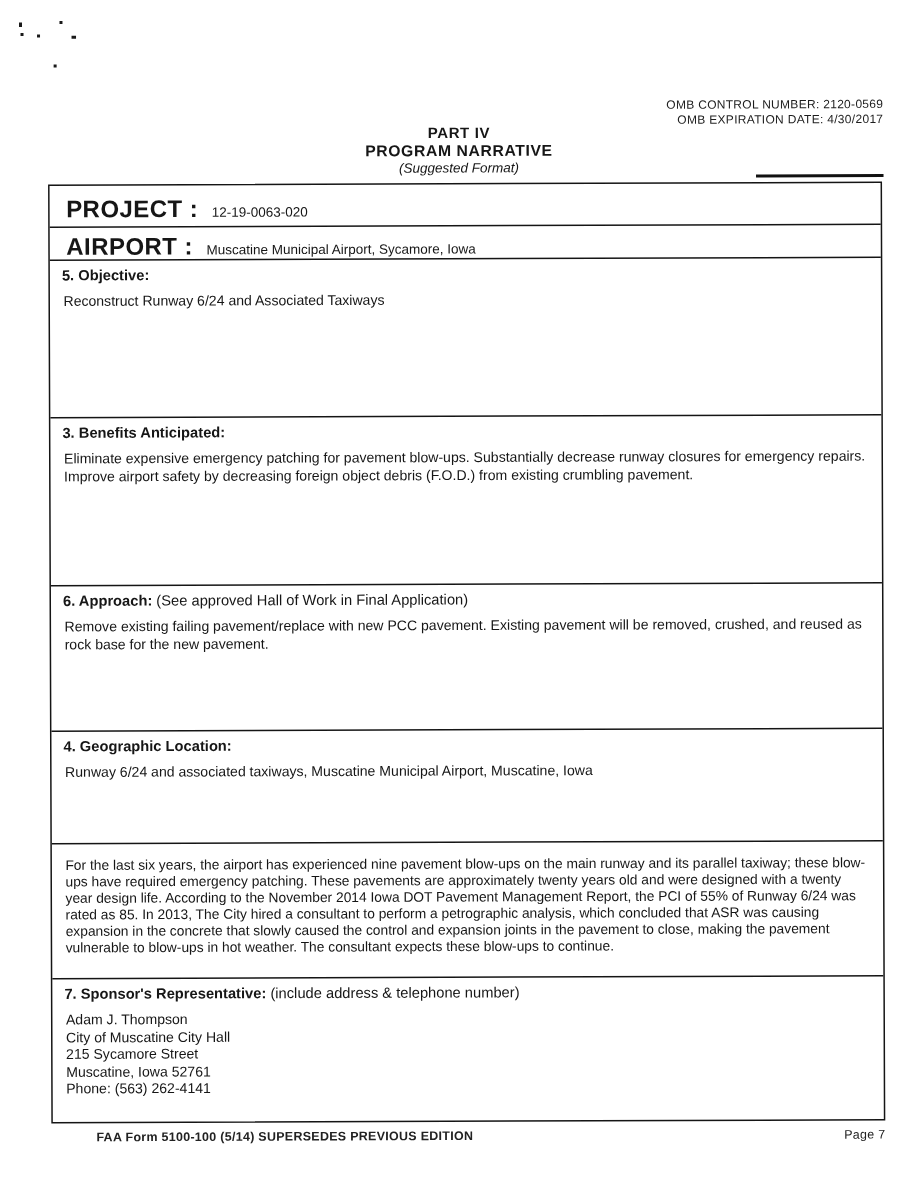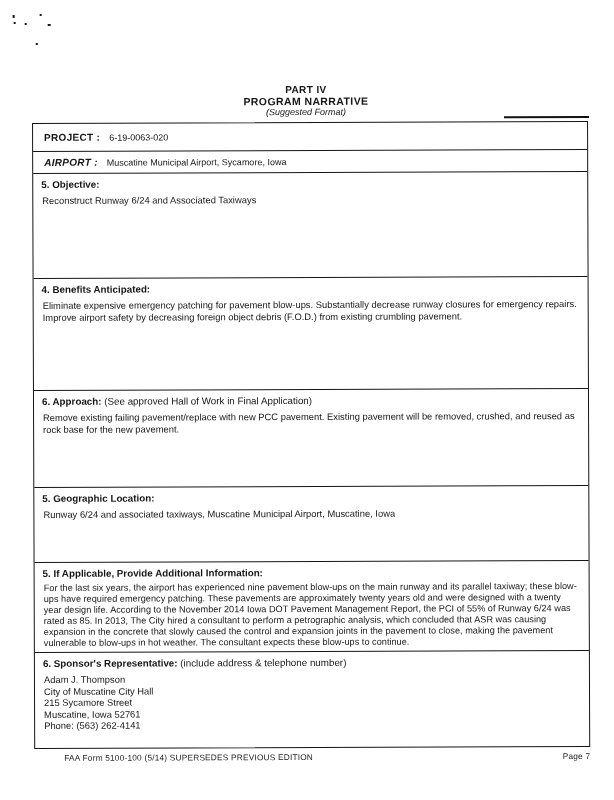--- a/index.html
+++ b/index.html
@@ -20,115 +20,119 @@
   
   .artifact-line{position:absolute;background:#111;}
   
   .formtable{
     position:absolute;left:33px;top:122px;width:556px;
     border:1.6px solid #151515;box-sizing:border-box;background:#fff;
   }
   .row{box-sizing:border-box;border-bottom:1.6px solid #151515;overflow:hidden;}
   .row:last-child{border-bottom:none;}
   .kv{display:flex;align-items:baseline;padding:0 0 0 11px;}
-  .kvlabel{font-size:10px;font-weight:bold;letter-spacing:.3px;text-align:center;}
+  .kvlabel{font-size:16px;font-weight:bold;letter-spacing:.3px;text-align:center;}
   .kvvalue{font-size:9px;margin-left:9px;}
   .row-project{height:28px;}
   .row-project .kvlabel{padding-top:8px;}
   .row-airport{height:22px;}
-  .row-airport .kvlabel{padding-top:5px;font-style:italic;}
+  .row-airport .kvlabel{padding-top:5px;}
   .sechead{padding:5px 8px 0 8px;font-size:9.8px;line-height:11px;}
   .sechead .b{font-weight:bold;}
   .secbody{padding:5px 9px 0 9px;font-size:9.4px;line-height:11.5px;white-space:pre-line;}
   .sec0{height:105px;}
   .sec1{height:112px;}
   .sec2{height:97px;}
   .sec3{height:75px;}
   .sec4{height:90px;}
   .sec4 .secbody{padding-top:4px;font-size:9.2px;line-height:11px;}
   .sec5{height:95px;}
   
   .footer{
     position:absolute;left:33px;top:752px;width:556px;display:flex;justify-content:space-between;
     font-size:8.3px;color:#222;letter-spacing:.2px;
   }
-  .footer .fl{padding-left:30px;}
+  .footer .fl{padding-left:30px;font-weight:bold;}
 </style>
 </head>
 <body>
 
 <div class="page">
   <div class="skew">
 
     <div class="speck" style="left:14px;top:14px;width:2px;height:3px;"></div>
     <div class="speck" style="left:15px;top:21px;width:2px;height:2px;"></div>
     <div class="speck" style="left:26px;top:22px;width:2px;height:2px;"></div>
     <div class="speck" style="left:41px;top:13px;width:2px;height:2px;"></div>
     <div class="speck" style="left:49px;top:23px;width:3px;height:2px;"></div>
     <div class="speck" style="left:37px;top:42px;width:2px;height:2px;"></div>
 
+    <div class="omb">
+      <div>OMB CONTROL NUMBER: 2120-0569</div>
+      <div>OMB EXPIRATION DATE: 4/30/2017</div>
+    </div>
 
     <div class="title">
       <div class="t1">PART IV</div>
       <div class="t2">PROGRAM NARRATIVE</div>
       <div class="t3">(Suggested Format)</div>
     </div>
 
     <div class="artifact-line" style="left:505px;top:117px;width:85px;height:2px;"></div>
 
     <div class="formtable">
 
       <div class="row kv row-project">
         <span class="kvlabel">PROJECT :</span>
-        <span class="kvvalue">6-19-0063-020</span>
+        <span class="kvvalue">12-19-0063-020</span>
       </div>
 
       <div class="row kv row-airport">
         <span class="kvlabel">AIRPORT :</span>
         <span class="kvvalue">Muscatine Municipal Airport, Sycamore, Iowa</span>
       </div>
 
       <div class="row sec0">
         <div class="sechead">
           <span class="b">5. Objective:</span><span></span>
         </div>
         <div class="secbody">Reconstruct Runway 6/24 and Associated Taxiways</div>
       </div>
 
       <div class="row sec1">
         <div class="sechead">
-          <span class="b">4. Benefits Anticipated:</span><span></span>
+          <span class="b">3. Benefits Anticipated:</span><span></span>
         </div>
         <div class="secbody">Eliminate expensive emergency patching for pavement blow-ups.  Substantially decrease runway closures for emergency repairs. Improve airport safety by decreasing foreign object debris (F.O.D.) from existing crumbling pavement.</div>
       </div>
 
       <div class="row sec2">
         <div class="sechead">
           <span class="b">6. Approach:</span><span> (See approved Hall of Work in Final Application)</span>
         </div>
         <div class="secbody">Remove existing failing pavement/replace with new PCC pavement.  Existing pavement will be removed, crushed, and reused as rock base for the new pavement.</div>
       </div>
 
       <div class="row sec3">
         <div class="sechead">
-          <span class="b">5. Geographic Location:</span><span></span>
+          <span class="b">4. Geographic Location:</span><span></span>
         </div>
         <div class="secbody">Runway 6/24 and associated taxiways, Muscatine Municipal Airport, Muscatine, Iowa</div>
       </div>
 
       <div class="row sec4">
         <div class="sechead">
-          <span class="b">5. If Applicable, Provide Additional Information:</span><span></span>
+          <span></span>
         </div>
         <div class="secbody">For the last six years, the airport has experienced nine pavement blow-ups on the main runway and its parallel taxiway; these blow-ups have required emergency patching.  These pavements are approximately twenty years old and were designed with a twenty year design life.  According to the November 2014 Iowa DOT Pavement Management Report, the PCI of 55% of Runway 6/24 was rated as 85.  In 2013, The City hired a consultant to perform a petrographic analysis, which concluded that ASR was causing expansion in the concrete that slowly caused the control and expansion joints in the pavement to close, making the pavement vulnerable to blow-ups in hot weather.  The consultant expects these blow-ups to continue.</div>
       </div>
 
       <div class="row sec5">
         <div class="sechead">
-          <span class="b">6. Sponsor's Representative:</span><span> (include address &amp; telephone number)</span>
+          <span class="b">7. Sponsor's Representative:</span><span> (include address &amp; telephone number)</span>
         </div>
         <div class="secbody">Adam J. Thompson
 City of Muscatine City Hall
 215 Sycamore Street
 Muscatine, Iowa 52761
 Phone:  (563) 262-4141</div>
       </div>
 
     </div>
 

